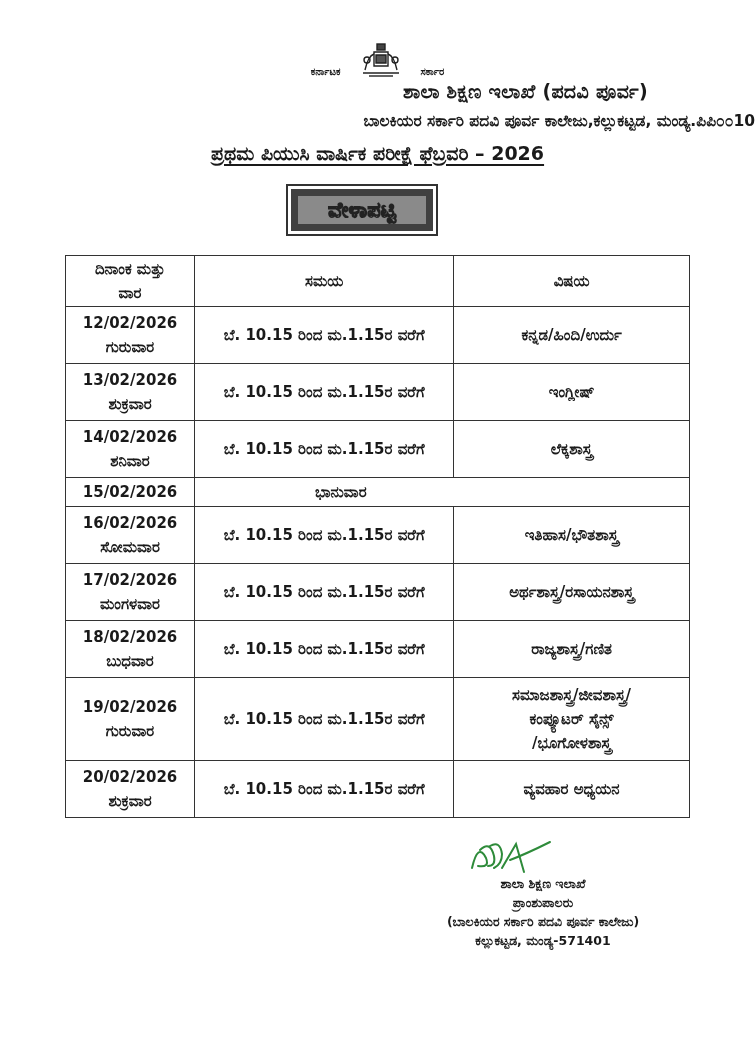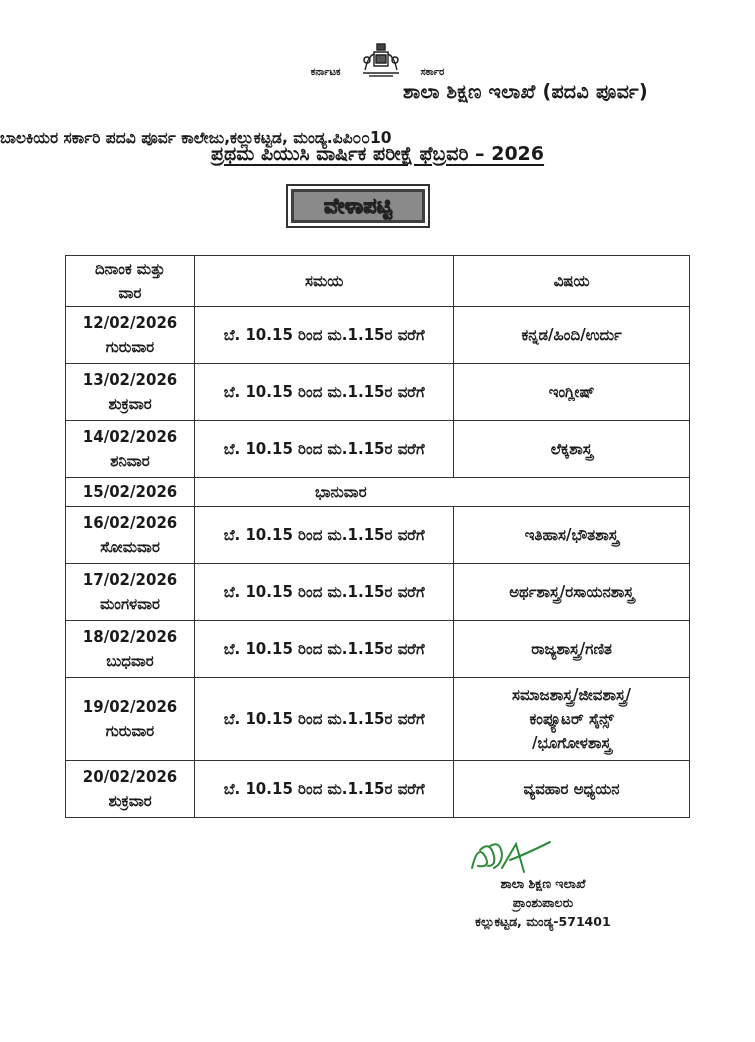--- a/index.html
+++ b/index.html
@@ -18,36 +18,36 @@
     position: absolute; top: 42px; left: 0; width: 755px;
     display: flex; justify-content: center; align-items: flex-end; gap: 20px;
     font-size: 10px; font-weight: bold;
   }
   .emblem { width: 40px; height: 36px; }
   .dept {
     position: absolute; top: 80px; left: 0; width: 648px; text-align: right;
     font-size: 19px; font-weight: bold; letter-spacing: 0.3px;
   }
   .college {
-    position: absolute; top: 129px; left: 0; width: 755px; text-align: left;
+    position: absolute; top: 112px; left: 0; width: 755px; text-align: right;
     font-size: 15.5px; font-weight: bold;
   }
   .exam-title {
     position: absolute; top: 142px; left: 0; width: 755px; text-align: center;
     font-size: 19px; font-weight: bold;
   }
   .exam-title span { text-decoration: underline; text-underline-offset: 4px; text-decoration-thickness: 2px; }
 
   .timetable-badge-wrap {
     position: absolute; top: 184px; left: 286px;
     border: 2px solid #333; padding: 3px;
     background: #fff;
   }
   .timetable-badge {
-    background: #8a8a8a; border: 3px solid #404040;
+    background: #8a8a8a; border: 7px solid #404040;
     padding: 2px 10px; font-size: 21px; font-weight: bold;
     color: #ffffff;
     -webkit-text-stroke: 1px #222;
     min-width: 108px; text-align: center;
   }
 
   
   table.schedule {
     position: absolute; top: 255px; left: 65px;
     width: 625px; border-collapse: collapse;
@@ -207,15 +207,16 @@
       <path d="M14 12 q10 -10 14 6 q2 10 -6 10"></path>
       <path d="M24 8 q10 -6 12 8 q0 10 -8 14"></path>
       <path d="M36 30 l14 -24 l8 28"></path>
       <path d="M44 22 q16 -6 40 -18"></path>
     </g>
   </svg>
 
   <div class="sign-block">
     <div>ಶಾಲಾ ಶಿಕ್ಷಣ ಇಲಾಖೆ</div>
     <div>ಪ್ರಾಂಶುಪಾಲರು</div>
+    <div>(ಬಾಲಕಿಯರ ಸರ್ಕಾರಿ ಪದವಿ ಪೂರ್ವ ಕಾಲೇಜು)</div>
     <div>ಕಲ್ಲುಕಟ್ಟಡ, ಮಂಡ್ಯ-571401</div>
   </div>
 </div>
 
 </body></html>

